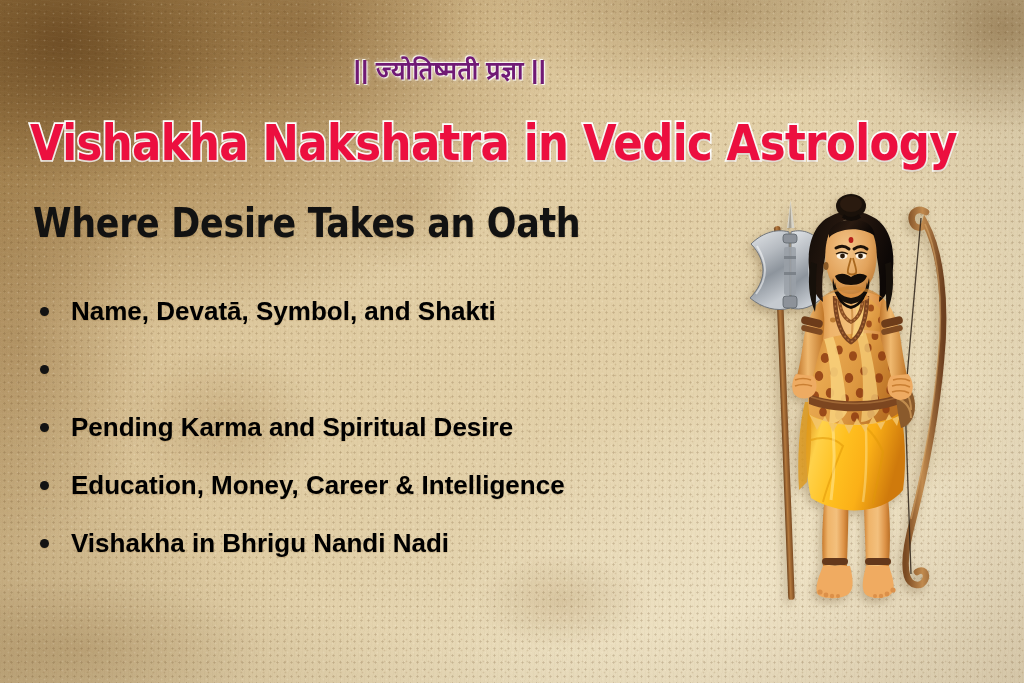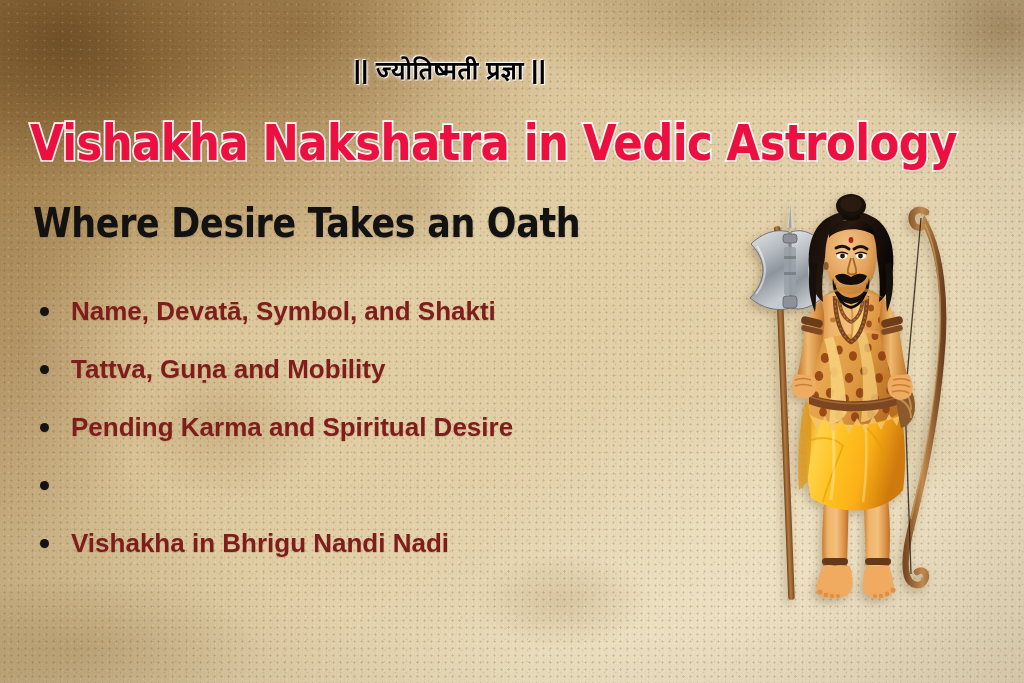--- a/index.html
+++ b/index.html
@@ -67,21 +67,21 @@
     background:radial-gradient(ellipse 78% 86% at 52% 50%, rgba(0,0,0,0) 52%, rgba(92,64,26,.28) 100%);
   }
 
   
   .content{ position:absolute; inset:0; }
 
   .sanskrit{
     position:absolute; top:52px; left:0; width:900px;
     text-align:center;
     font-family:"Liberation Sans", sans-serif;
-    font-size:25px; font-weight:700; color:#000000;
+    font-size:25px; font-weight:700; color:#701a75;
     letter-spacing:.5px;
     text-shadow:
        0 0 5px rgba(255,255,255,.95),
        1px 1px 0 rgba(255,255,255,.8),
       -1px -1px 0 rgba(255,255,255,.8);
   }
 
   .title{
     position:absolute; top:114px; left:30px; width:970px;
     font-family:"DejaVu Sans", sans-serif;
@@ -116,21 +116,21 @@
   .bullets{
     position:absolute; top:282px; left:40px;
     list-style:none;
   }
   .bullet-item{
     display:flex; align-items:center;
     height:58px;
     font-family:"Liberation Sans", sans-serif;
     font-size:26px;
     font-weight:700;
-    color:#7f1d1d;
+    color:#000000;
     white-space:nowrap;
     text-shadow:0 1px 1px rgba(130,96,48,.25);
   }
   .bullet-dot{
     width:9px; height:9px; border-radius:50%;
     background:#131313; flex:0 0 auto;
     margin-right:22px;
     box-shadow:0 1px 1px rgba(130,96,48,.3);
   }
 
@@ -162,28 +162,28 @@
 
     <div class="subtitle">Where Desire Takes an Oath</div>
 
     <ul class="bullets">
       <li class="bullet-item">
         <span class="bullet-dot"></span>
         <span>Name, Devatā, Symbol, and Shakti</span>
       </li>
       <li class="bullet-item">
         <span class="bullet-dot"></span>
-        <span>Tattva, Guṇa and Mobility</span>
       </li>
       <li class="bullet-item">
         <span class="bullet-dot"></span>
         <span>Pending Karma and Spiritual Desire</span>
       </li>
       <li class="bullet-item">
         <span class="bullet-dot"></span>
+        <span>Education, Money, Career &amp; Intelligence</span>
       </li>
       <li class="bullet-item">
         <span class="bullet-dot"></span>
         <span>Vishakha in Bhrigu Nandi Nadi</span>
       </li>
     </ul>
 
     <div class="figure">
       <svg viewBox="0 0 245 430" xmlns="http://www.w3.org/2000/svg">
         <defs>

